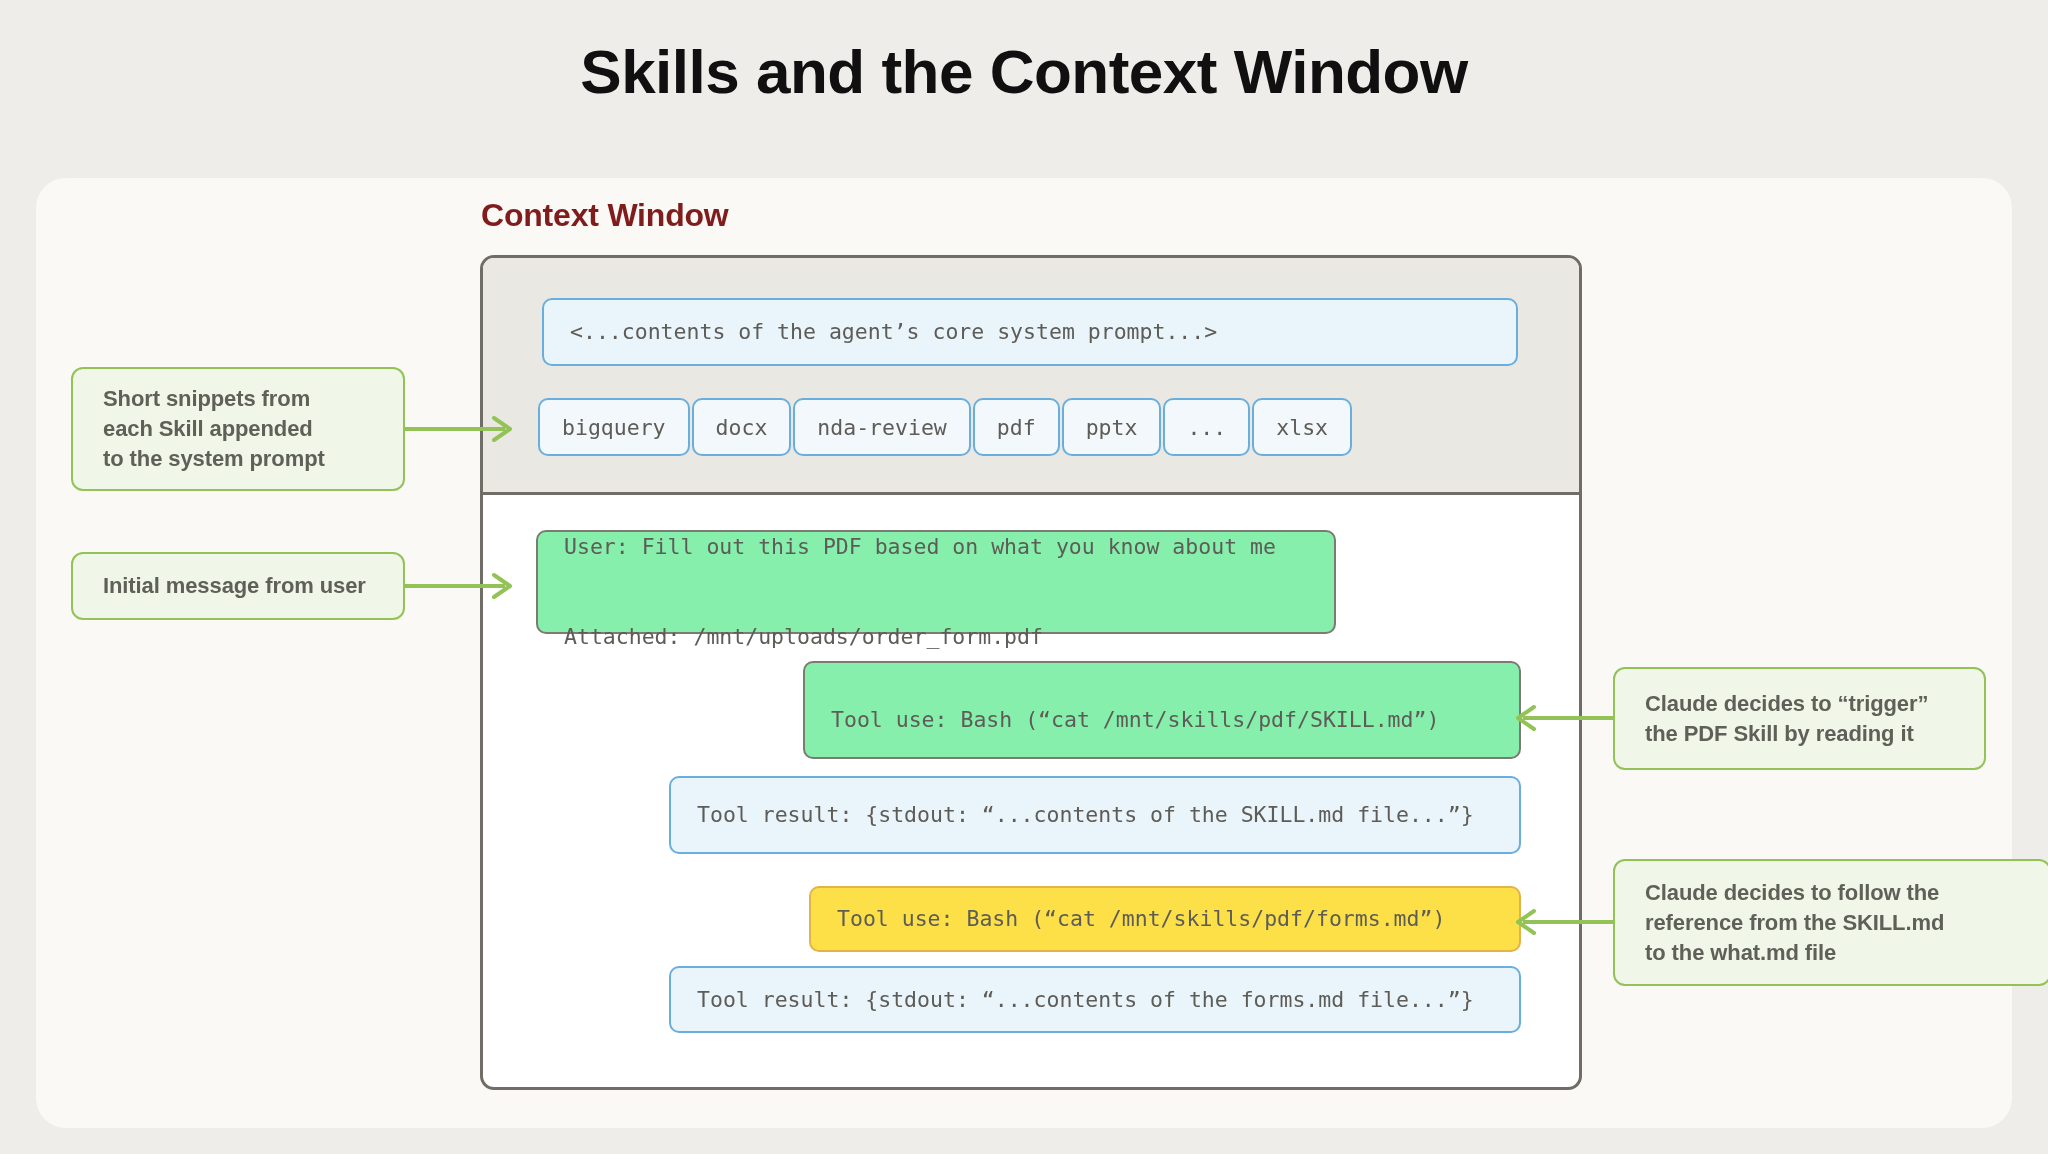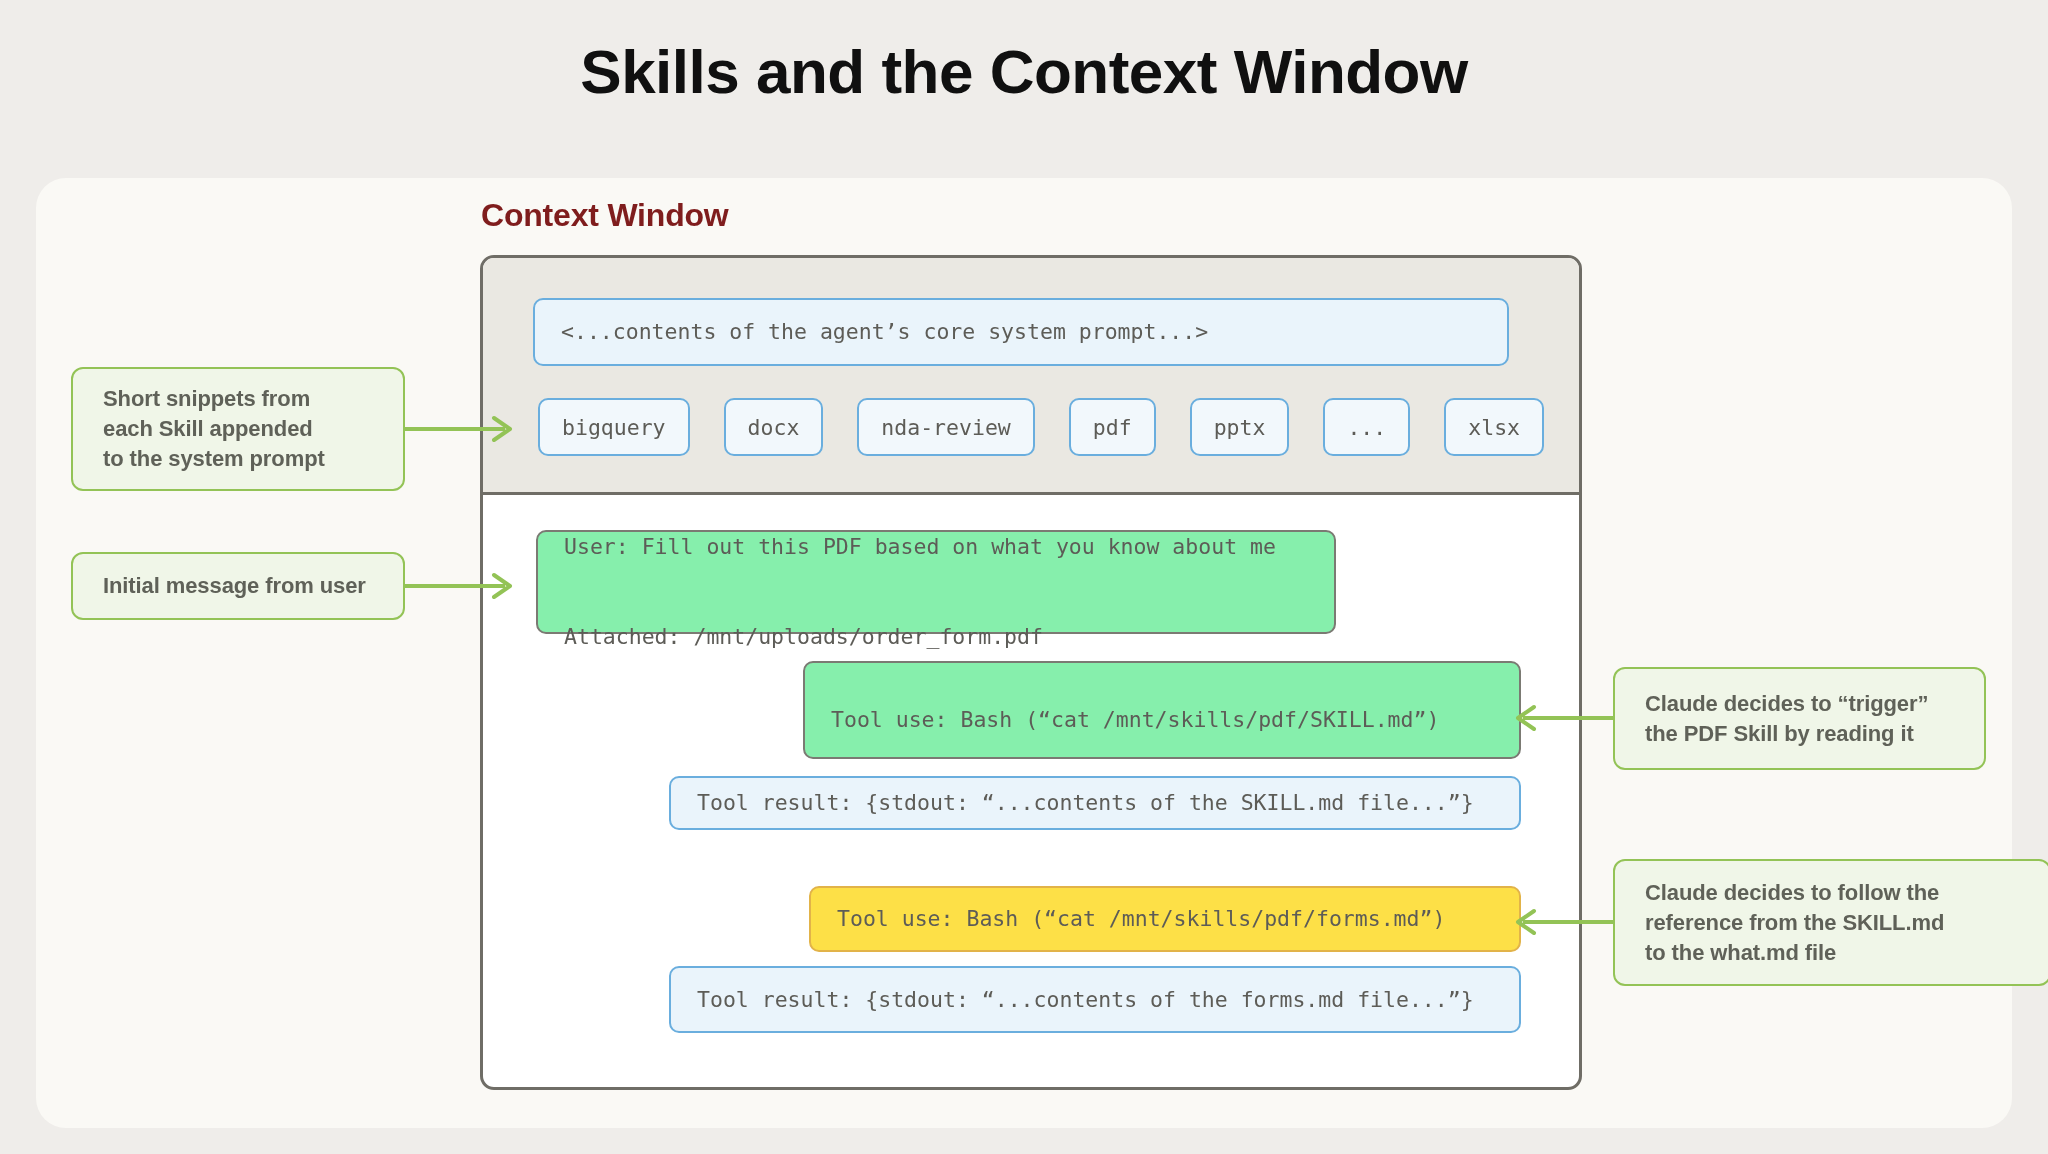--- a/index.html
+++ b/index.html
@@ -97,34 +97,34 @@
     background: #86efac;
     border: 2px solid #7b7a73;
   }
   .cb-amber {
     background: #fde047;
     border: 2px solid #e2b349;
   }
 
   
   .sysprompt {
-    left: 50px;
+    left: 59px;
     top: 40px;
     width: 976px;
     height: 68px;
     text-align: center;
   }
 
   
   .chips {
     position: absolute;
     left: 55px;
     top: 140px;
     display: flex;
-    gap: 34px;
+    gap: 2px;
     align-items: center;
   }
   .chip {
     box-sizing: border-box;
     background: #f2f8fc;
     border: 2px solid #6aaede;
     border-radius: 10px;
     height: 58px;
     display: flex;
     align-items: center;
@@ -147,21 +147,21 @@
     left: 320px;
     top: 403px;
     width: 718px;
     height: 98px;
     align-items: center;
   }
   .msg-res1 {
     left: 186px;
     top: 518px;
     width: 852px;
-    height: 54px;
+    height: 78px;
   }
   .msg-tool2 {
     left: 326px;
     top: 628px;
     width: 712px;
     height: 66px;
   }
   .msg-res2 {
     left: 186px;
     top: 708px;

